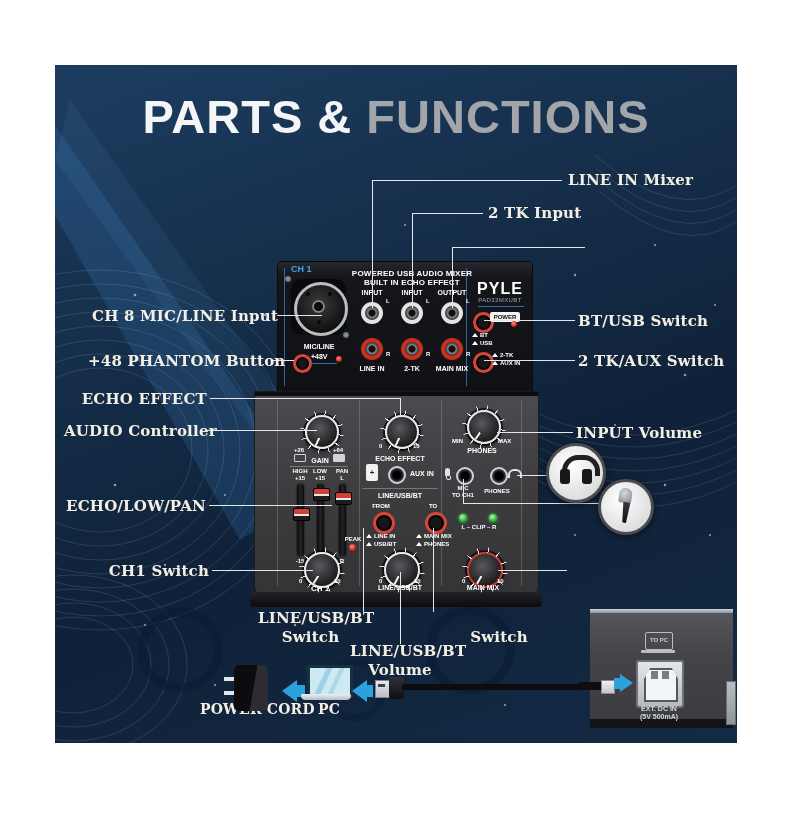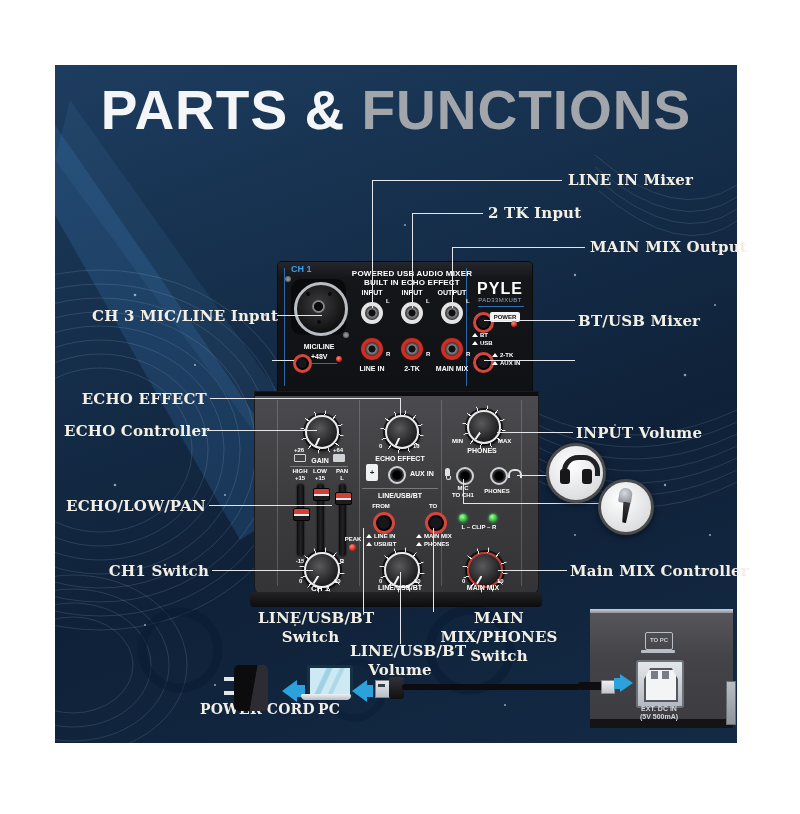--- a/index.html
+++ b/index.html
@@ -4,21 +4,21 @@
 <style>
   html,body{margin:0;padding:0;background:#fff;}
   #canvas{position:relative;width:800px;height:814px;background:#ffffff;overflow:hidden;
           font-family:"Liberation Sans",sans-serif;}
   .abs{position:absolute;}
   
   #panel{left:55px;top:65px;width:682px;height:678px;
          background:linear-gradient(160deg,#1d3d60 0%,#16304d 28%,#0f2138 62%,#132a45 100%);}
   .decor{left:55px;top:65px;pointer-events:none;}
   
-  .title{width:682px;left:55px;top:78px;text-align:center;font-weight:900;font-size:55px;
+  .title{width:682px;left:55px;top:89px;text-align:center;font-weight:900;font-size:47px;
          letter-spacing:1px;white-space:nowrap;}
   .title .w{color:#f4f5f6;} .title .g{color:#a2a6ab;}
   .subtitle{width:682px;left:55px;top:130px;text-align:center;color:#eef1f4;font-size:22px;letter-spacing:.5px;}
   
   .callout{font-family:"DejaVu Serif",serif;font-weight:700;font-size:15px;color:#f3efe4;
            white-space:nowrap;z-index:6;letter-spacing:.2px;}
   .rt{text-align:right;} .ctr{text-align:center;white-space:normal;line-height:19px;}
   .hline{height:1px;background:#e4e6e9;z-index:5;}
   .vline{width:1px;background:#e4e6e9;z-index:5;}
   
@@ -152,31 +152,31 @@
   <div class="abs hline" style="left:517px;top:475px;width:32px"></div>
   <div class="abs vline" style="left:463px;top:479px;height:24px"></div>
   <div class="abs hline" style="left:463px;top:503px;width:136px"></div>
   <div class="abs hline" style="left:498px;top:570px;width:69px"></div>
   <div class="abs vline" style="left:363px;top:528px;height:84px"></div>
   <div class="abs vline" style="left:433px;top:528px;height:84px"></div>
   <div class="abs vline" style="left:400px;top:572px;height:72px"></div>
 
   <div class="abs callout" style="left:568px;top:171px">LINE IN Mixer</div>
   <div class="abs callout" style="left:488px;top:204px">2 TK Input</div>
-  <div class="abs callout" style="left:590px;top:238px">MAIN MIX Output</div>
-  <div class="abs callout rt" style="left:92px;top:307px;width:180px">CH 3 MIC/LINE Input</div>
+  <div class="abs callout rt" style="left:92px;top:307px;width:180px">CH 8 MIC/LINE Input</div>
+  <div class="abs callout rt" style="left:88px;top:352px;width:180px">+48 PHANTOM Button</div>
   <div class="abs callout rt" style="left:67px;top:390px;width:140px">ECHO EFFECT</div>
-  <div class="abs callout rt" style="left:64px;top:422px;width:140px">ECHO Controller</div>
+  <div class="abs callout rt" style="left:64px;top:422px;width:140px">AUDIO Controller</div>
   <div class="abs callout rt" style="left:66px;top:497px;width:140px">ECHO/LOW/PAN</div>
   <div class="abs callout rt" style="left:69px;top:562px;width:140px">CH1 Switch</div>
-  <div class="abs callout" style="left:578px;top:312px">BT/USB Mixer</div>
+  <div class="abs callout" style="left:578px;top:312px">BT/USB Switch</div>
+  <div class="abs callout" style="left:578px;top:352px">2 TK/AUX Switch</div>
   <div class="abs callout" style="left:576px;top:424px">INPUT Volume</div>
-  <div class="abs callout" style="left:570px;top:562px">Main MIX Controller</div>
   <div class="abs callout ctr" style="left:258px;top:609px;width:105px"><span>LINE/USB/BT</span><br><span>Switch</span></div>
-  <div class="abs callout ctr" style="left:432px;top:609px;width:134px"><span>MAIN MIX/PHONES</span><br><span>Switch</span></div>
+  <div class="abs callout ctr" style="left:432px;top:609px;width:134px"><br><span>Switch</span></div>
   <div class="abs callout ctr" style="left:350px;top:642px;width:100px"><span>LINE/USB/BT</span><br><span>Volume</span></div>
   <div class="abs callout" style="left:200px;top:701px;font-size:14px">POWER CORD</div>
   <div class="abs callout" style="left:318px;top:701px;font-size:14px">PC</div>
 
   <div class="abs" style="left:278px;top:262px;width:254px;height:130px;background:linear-gradient(#26272c,#15161a 12%,#101114);border-radius:4px 4px 0 0;box-shadow:0 0 0 1px #090a0c;z-index:3"></div>
   <div class="abs bluev" style="left:284px;top:268px;height:118px"></div>
   <div class="abs bluev" style="left:466px;top:268px;height:118px"></div>
   <div class="abs mx b" style="left:291px;top:264px;font-size:9px;color:#3fa0e8;z-index:4">CH 1</div>
   <div class="abs mx b cx" style="left:412px;top:269px;font-size:8px;letter-spacing:.2px">POWERED USB AUDIO MIXER</div>
   <div class="abs mx b cx" style="left:412px;top:278px;font-size:8px;letter-spacing:.2px">BUILT IN ECHO EFFECT</div>

